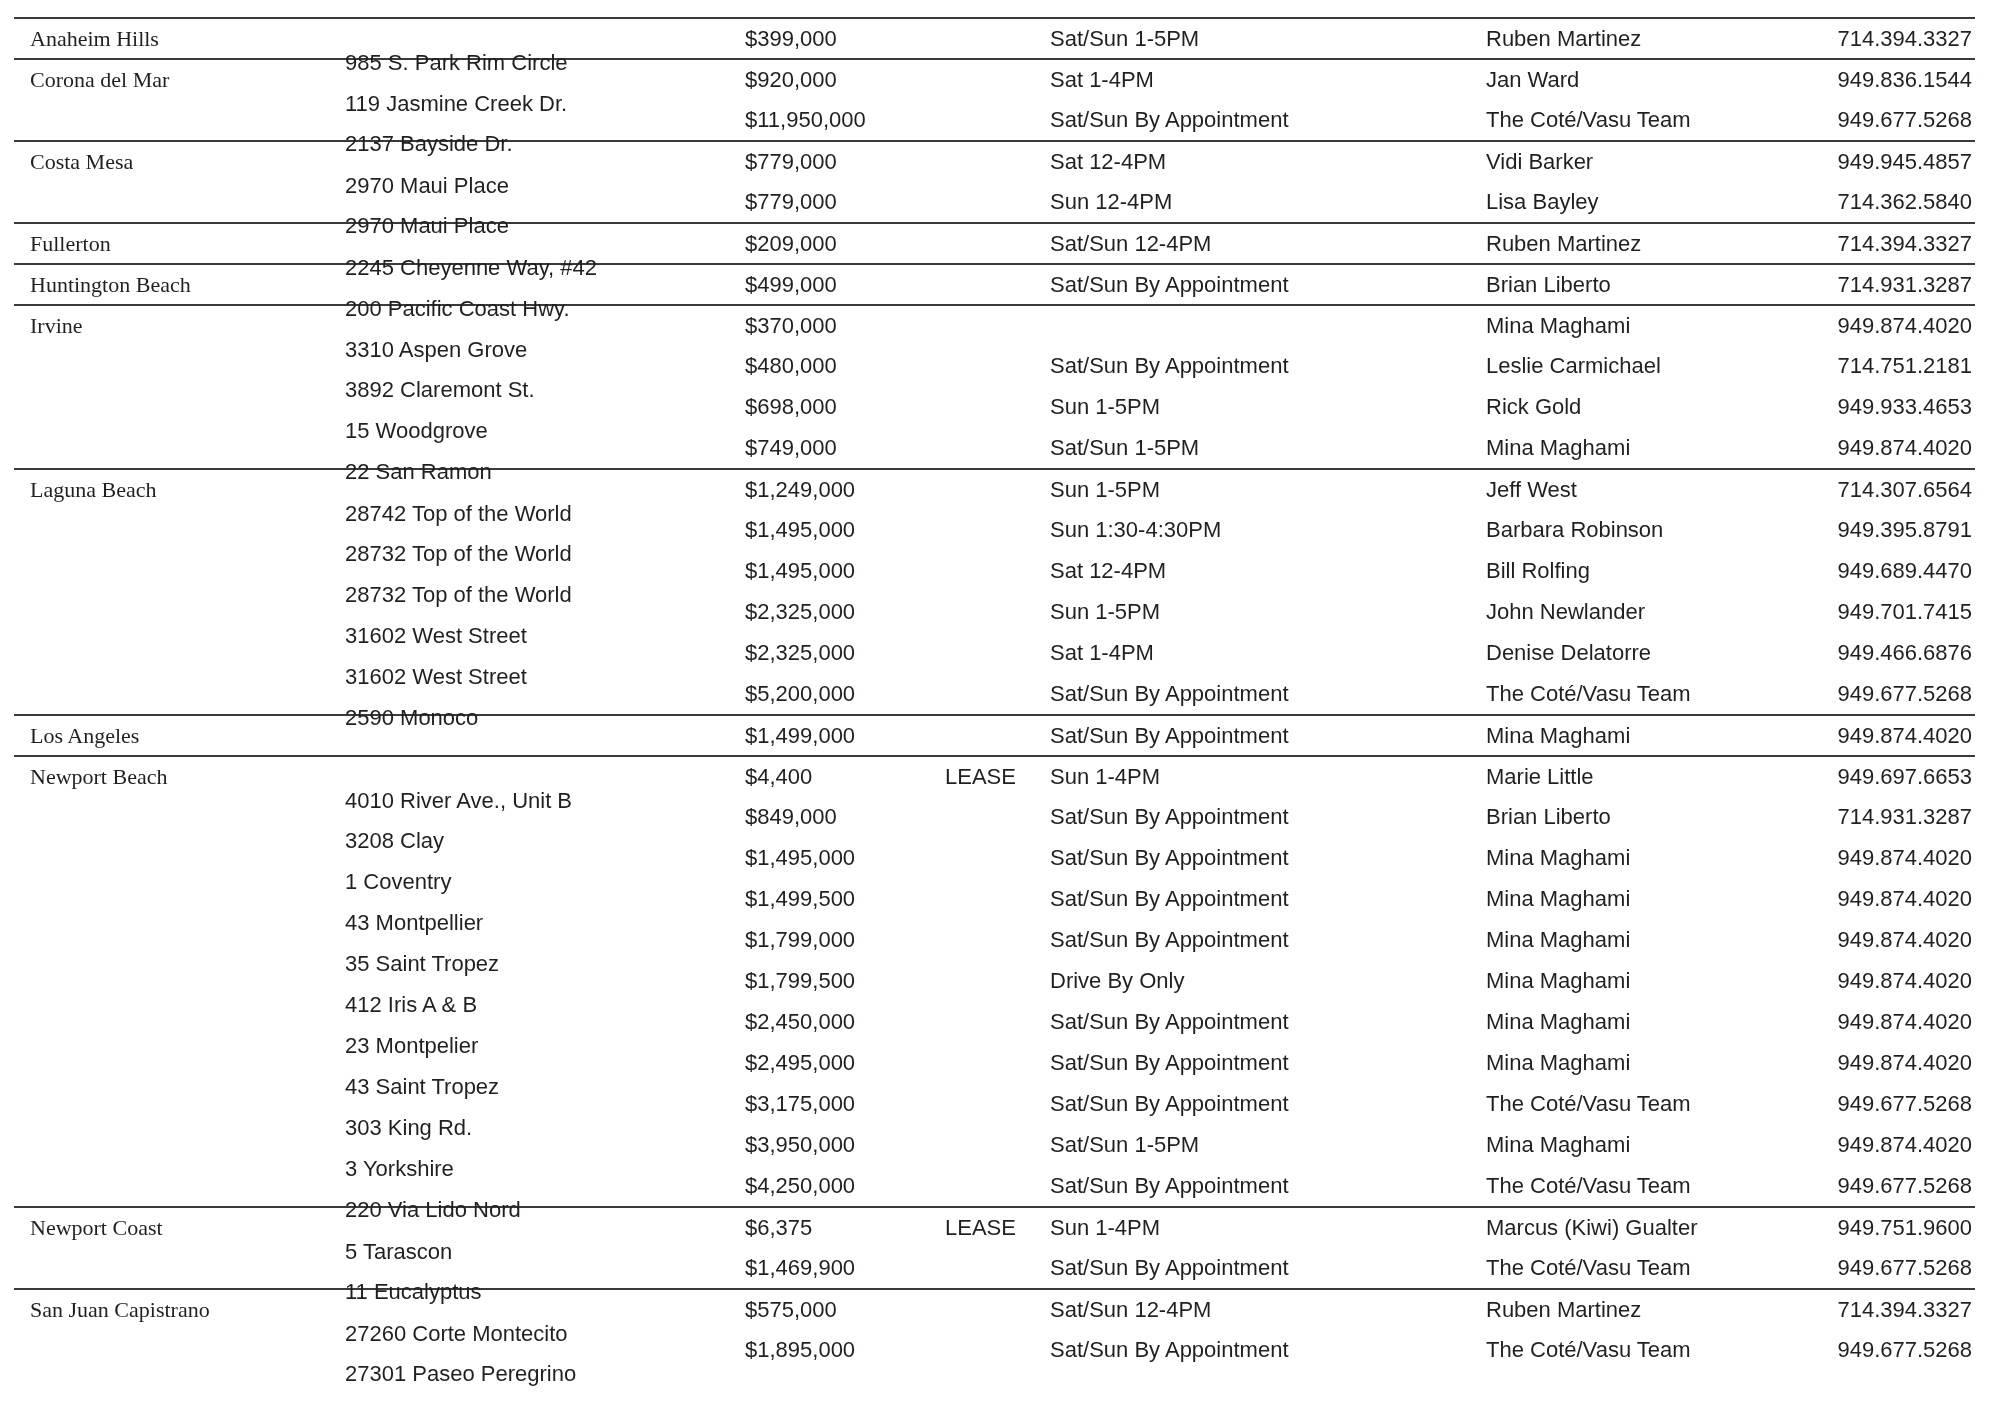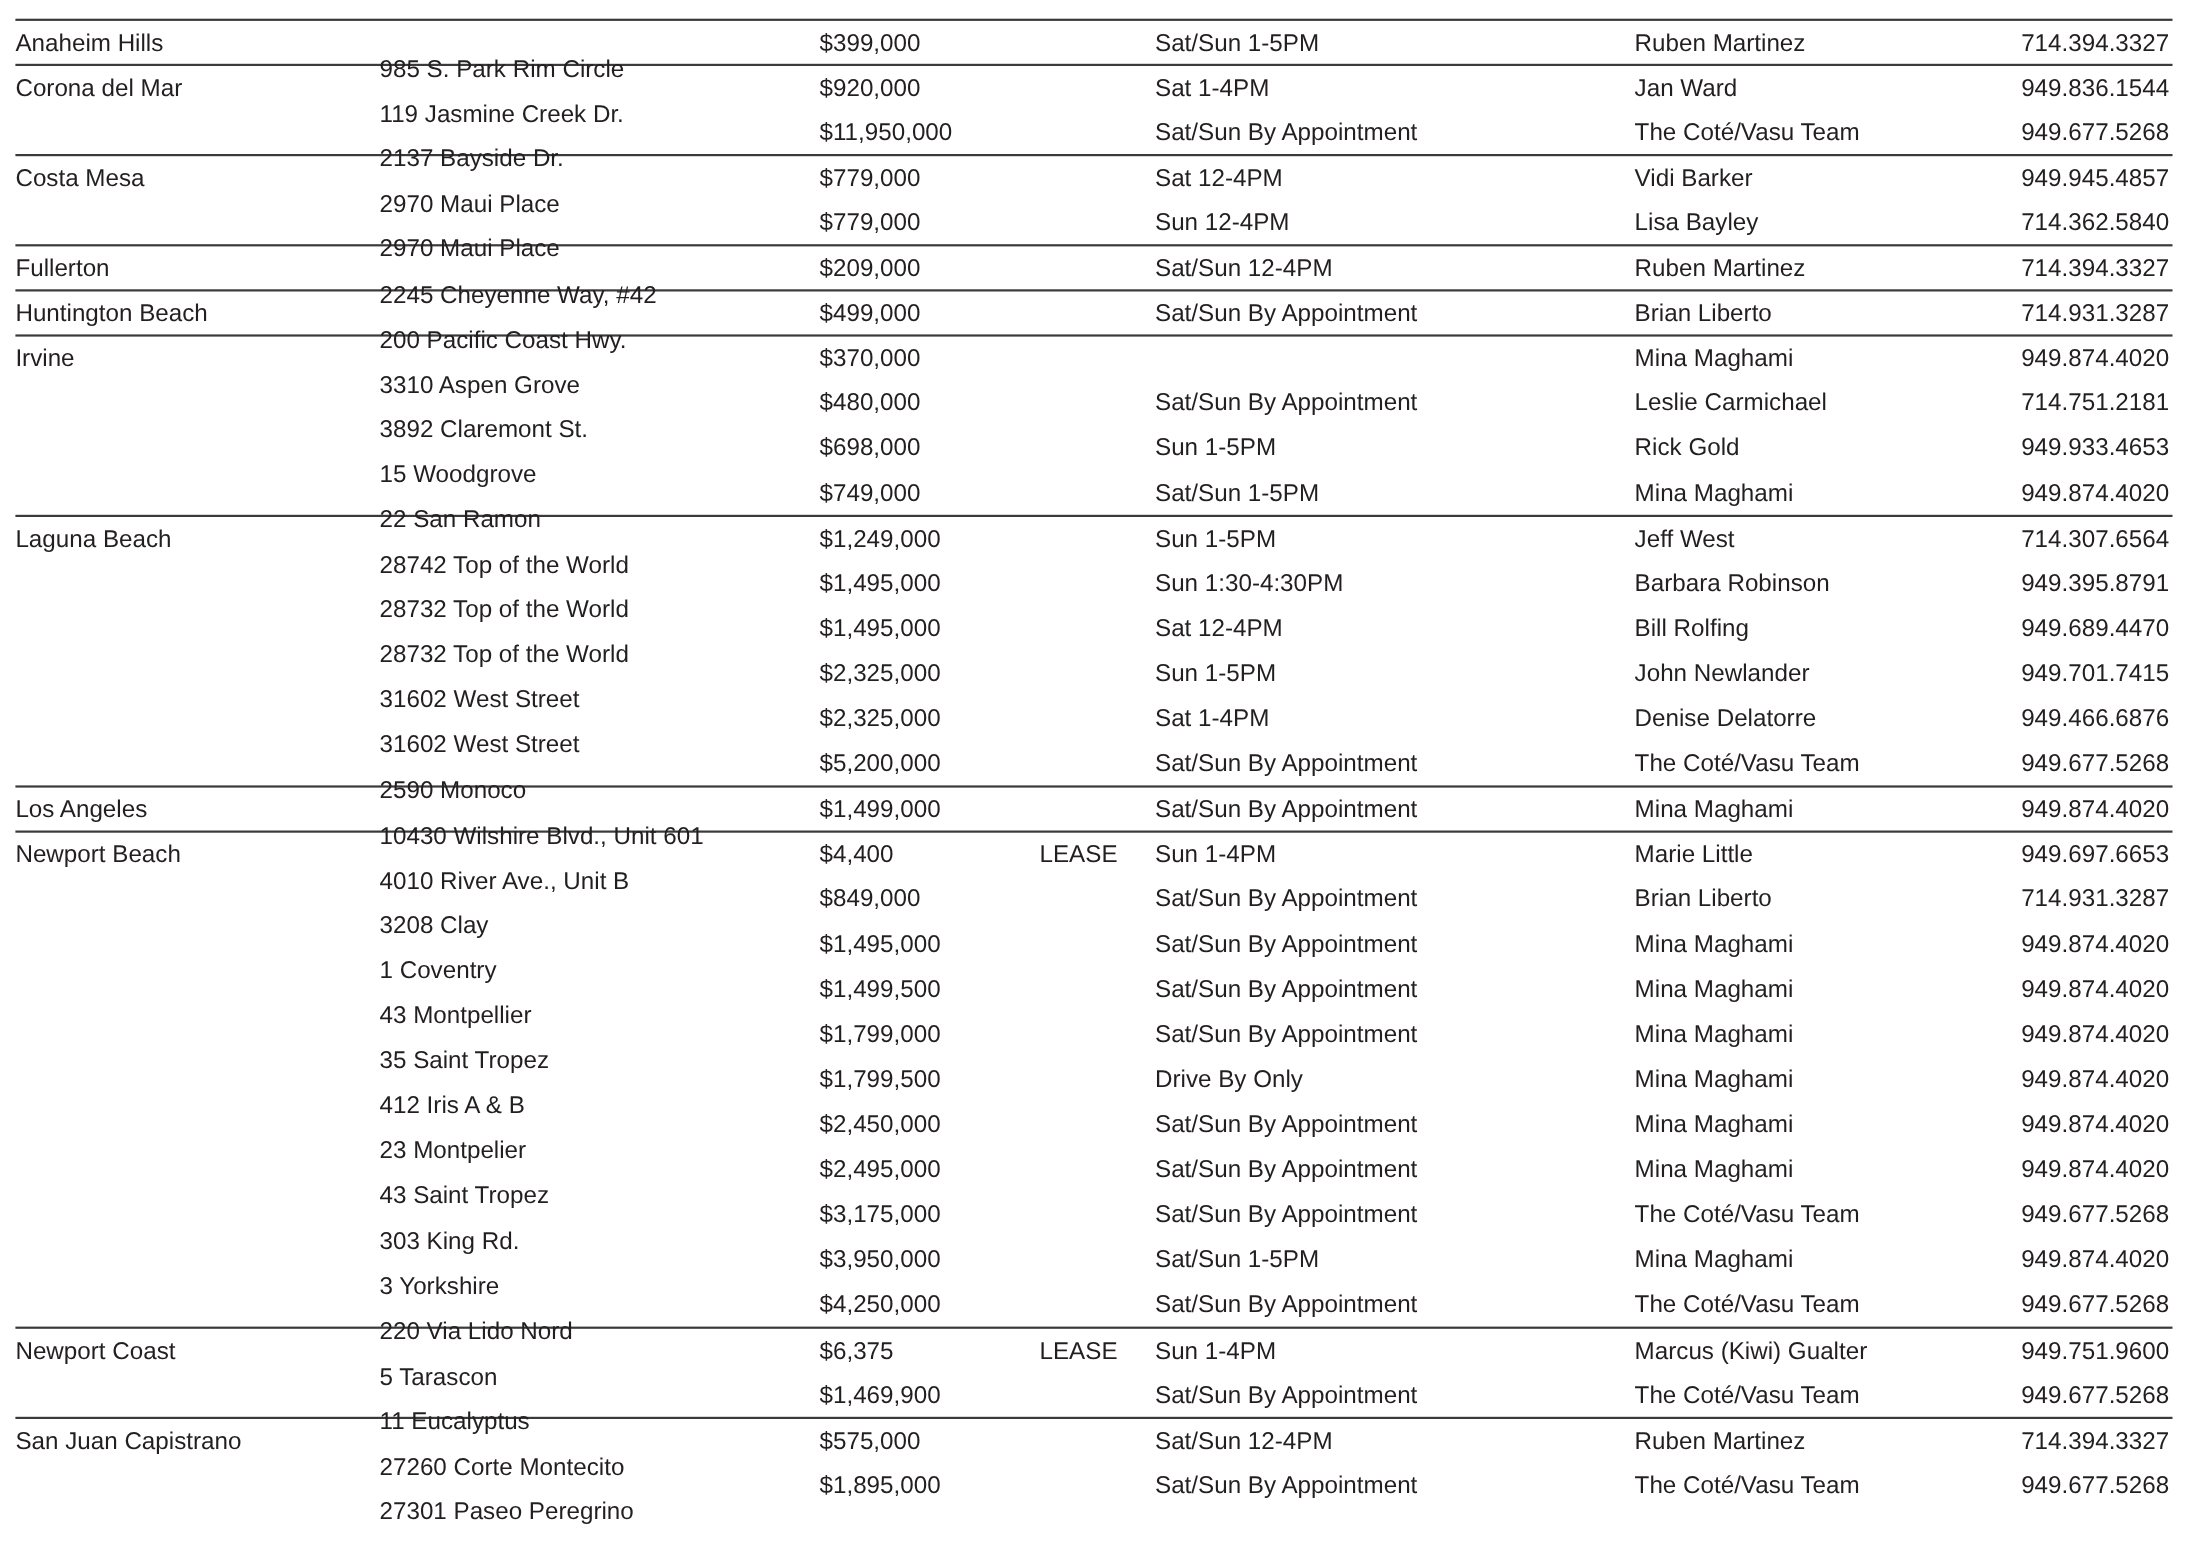--- a/index.html
+++ b/index.html
@@ -3,21 +3,21 @@
 <meta charset="utf-8">
 <style>
   html, body { margin: 0; padding: 0; background: #ffffff; }
   body { width: 1996px; height: 1418px; overflow: hidden; position: relative;
          font-family: "Liberation Sans", "DejaVu Sans", sans-serif; color: #231f20; }
   #listing-table { position: absolute; left: 14px; top: 17px; width: 1961px; }
   .group { border-top: 2px solid #3a3a3a; }
   .row { position: relative; height: 41px; font-size: 22px; line-height: 41px; white-space: nowrap; }
   .group > .row:first-child { height: 39px; line-height: 39px; }
   .cell { position: absolute; top: 0; }
-  .c-city { left: 0; }
+  .c-city { left: 16px; font-family: Liberation Serif, serif; }
   .c-addr { left: 331px; margin-top: 24px; }
   .c-price { left: 731px; }
   .c-lease { left: 931px; }
   .c-time { left: 1036px; }
   .c-agent { left: 1472px; }
   .c-phone { right: 3px; text-align: center; }
 </style>
 </head>
 <body>
 
@@ -157,21 +157,20 @@
         <span class="cell c-addr">2590 Monoco</span>
         <span class="cell c-price">$5,200,000</span>
         <span class="cell c-time">Sat/Sun By Appointment</span>
         <span class="cell c-agent">The Coté/Vasu Team</span>
         <span class="cell c-phone">949.677.5268</span>
       </div>
     </div>
     <div class="group">
       <div class="row">
         <span class="cell c-city">Los Angeles</span>
-        <span class="cell c-addr">10430 Wilshire Blvd., Unit 601</span>
         <span class="cell c-price">$1,499,000</span>
         <span class="cell c-time">Sat/Sun By Appointment</span>
         <span class="cell c-agent">Mina Maghami</span>
         <span class="cell c-phone">949.874.4020</span>
       </div>
     </div>
     <div class="group">
       <div class="row">
         <span class="cell c-city">Newport Beach</span>
         <span class="cell c-addr">4010 River Ave., Unit B</span>

